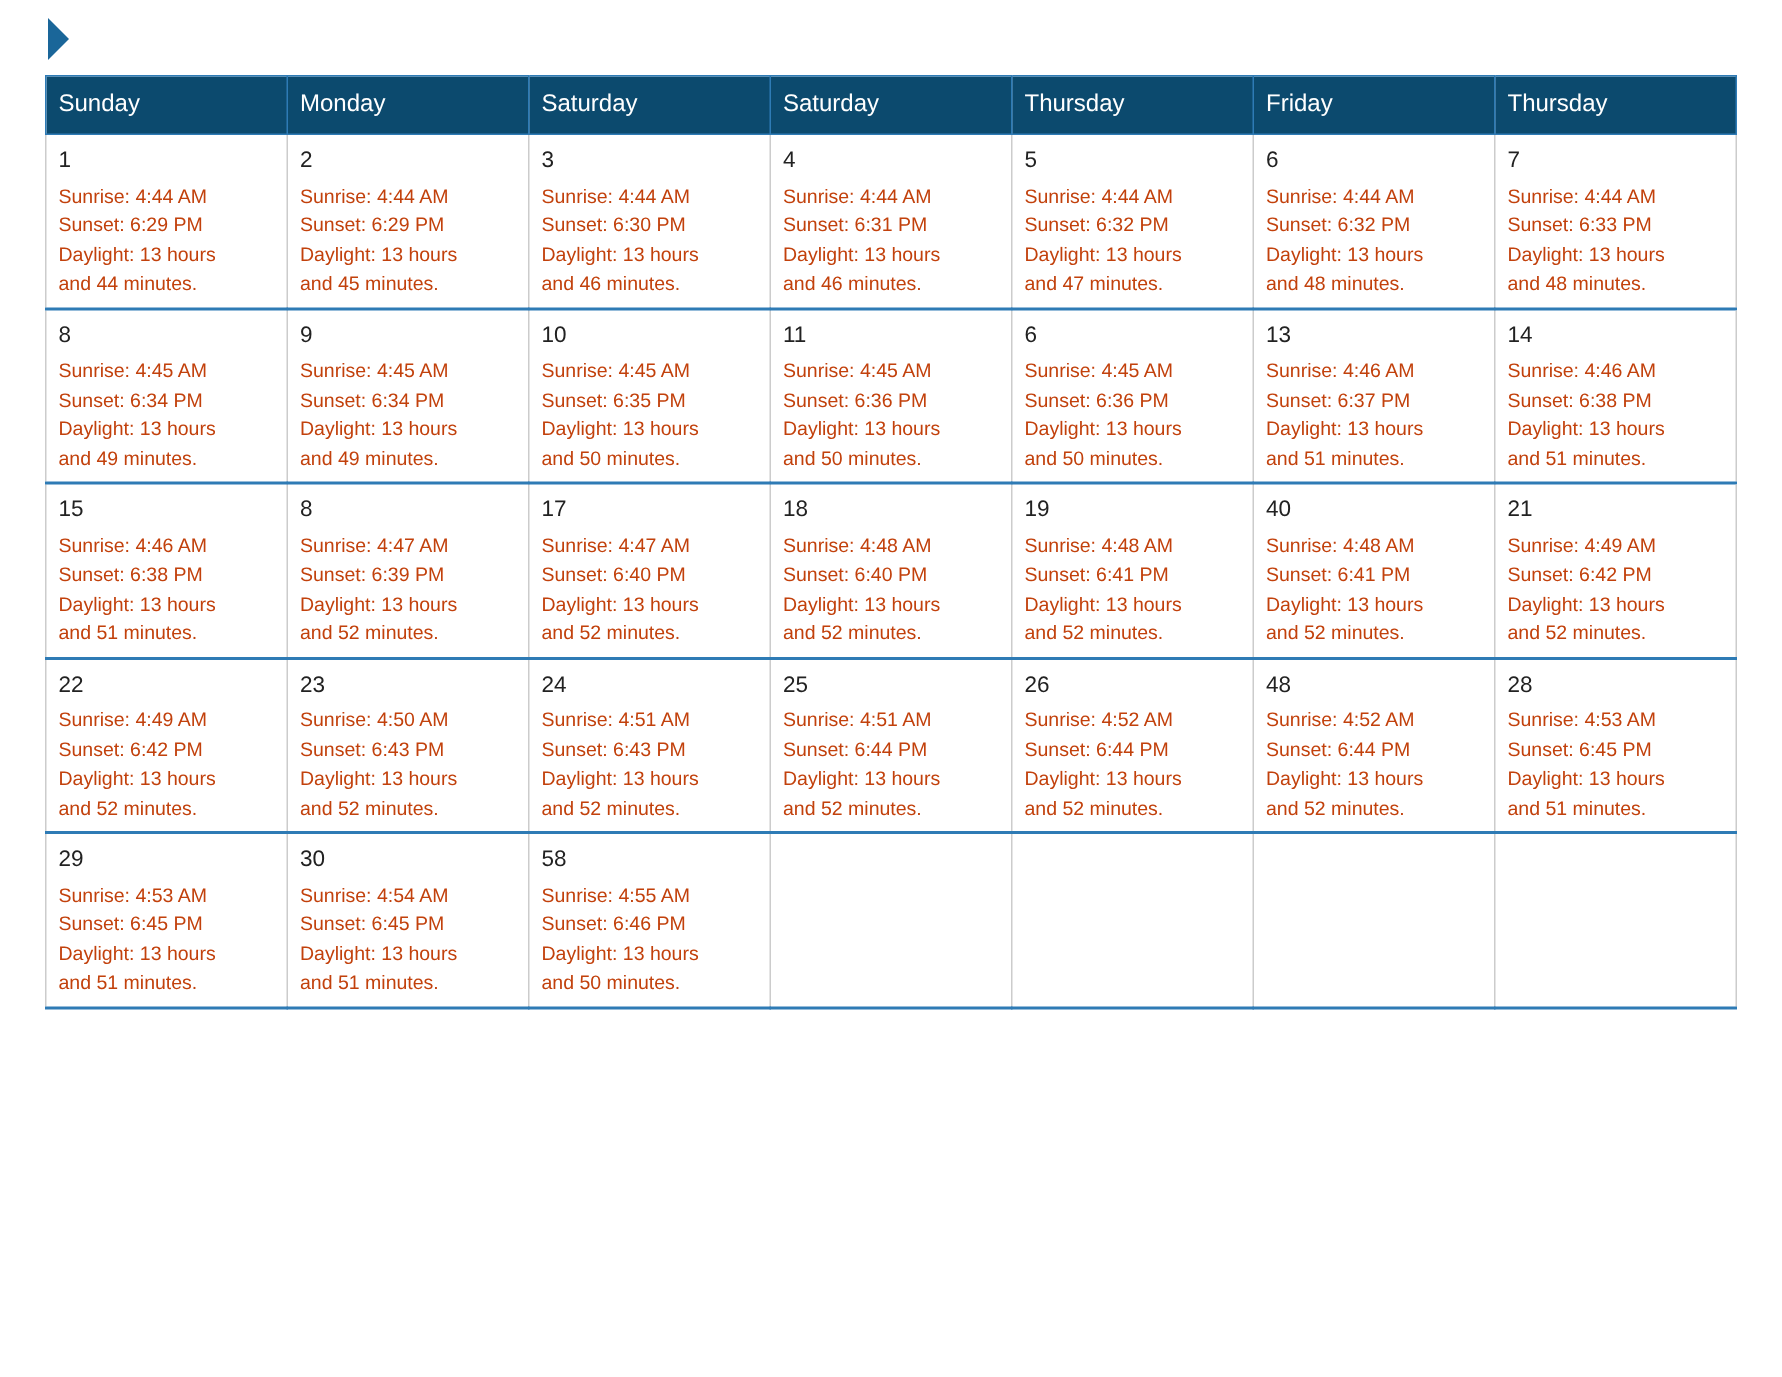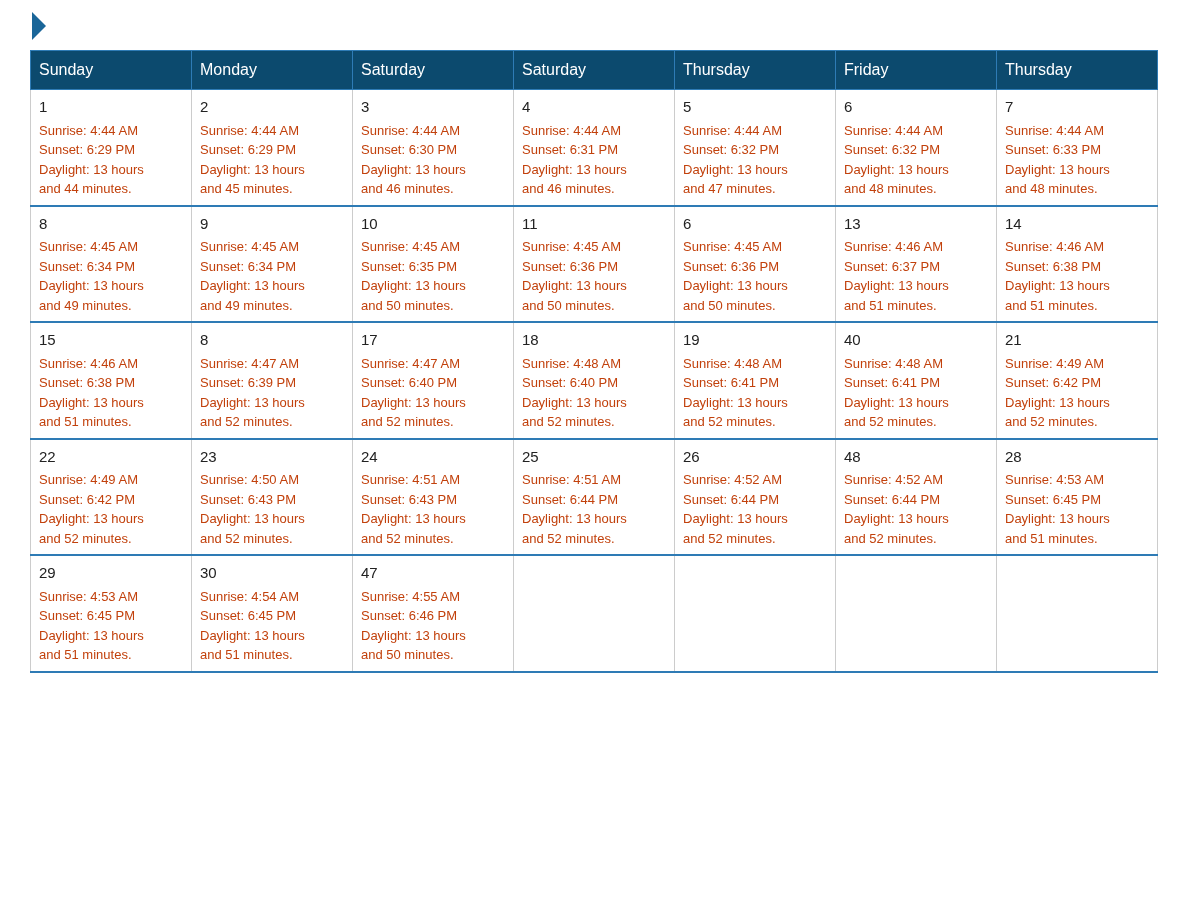--- a/index.html
+++ b/index.html
@@ -406,21 +406,21 @@
         <td>
         <span class="day-number">30</span>
         <div class="day-info">
           Sunrise: 4:54 AM<br>
           Sunset: 6:45 PM<br>
           Daylight: 13 hours<br>
           and 51 minutes.
         </div>
       </td>
         <td>
-        <span class="day-number">47</span>
+        <span class="day-number">58</span>
         <div class="day-info">
           Sunrise: 4:55 AM<br>
           Sunset: 6:46 PM<br>
           Daylight: 13 hours<br>
           and 50 minutes.
         </div>
       </td>
         <td class="empty-cell"></td>
         <td class="empty-cell"></td>
         <td class="empty-cell"></td>

